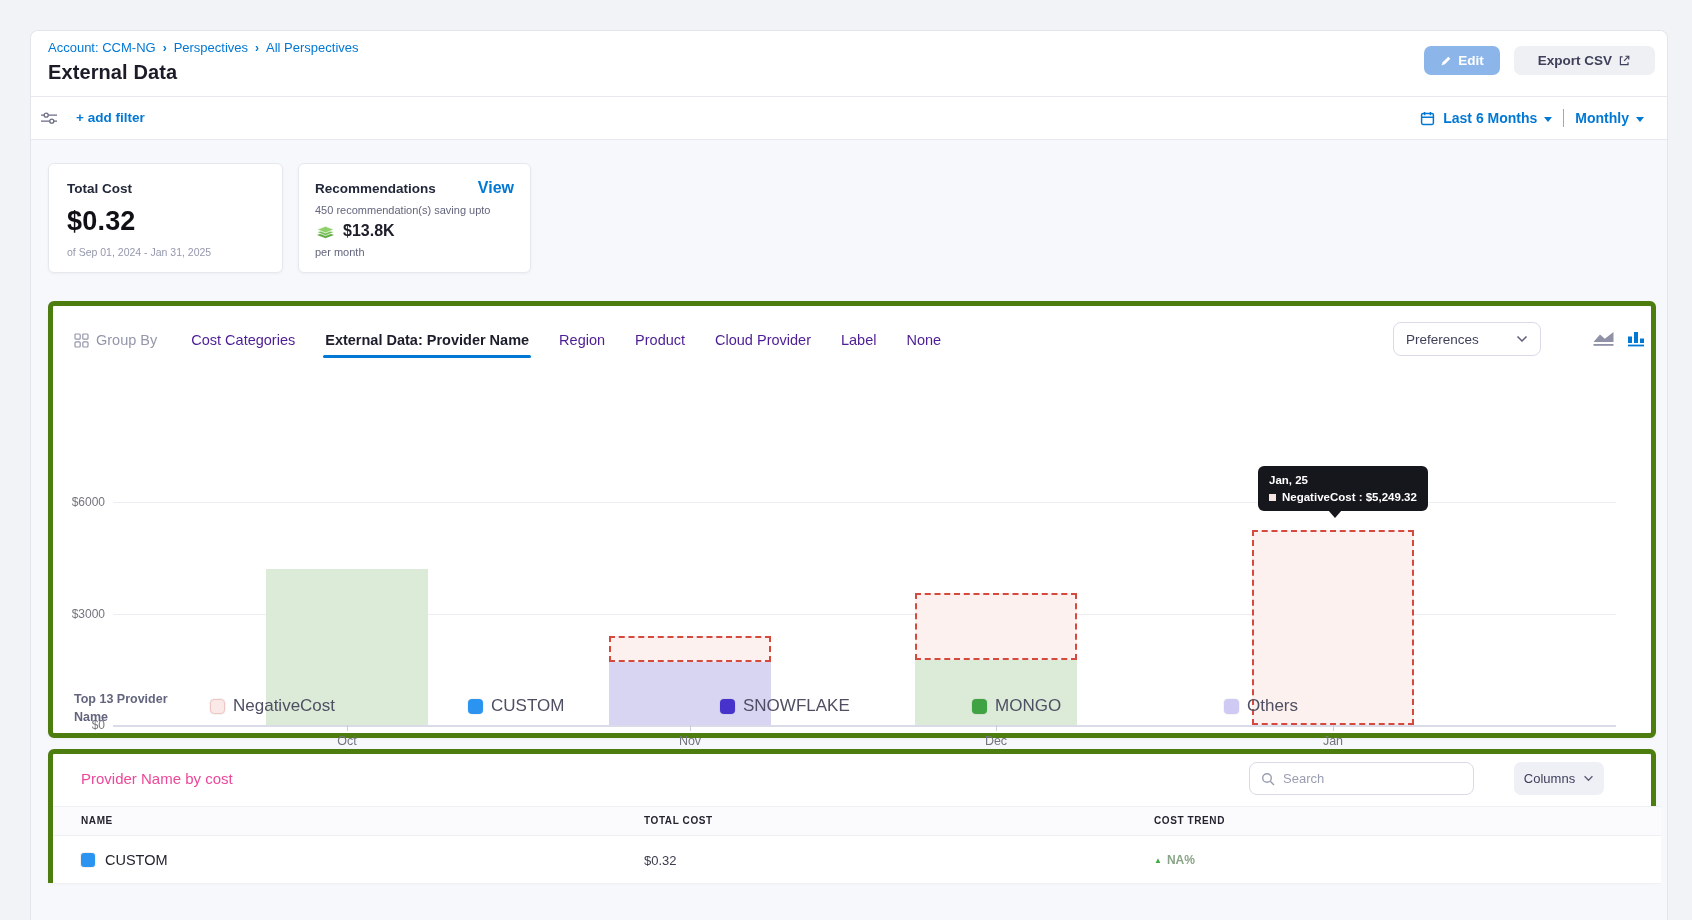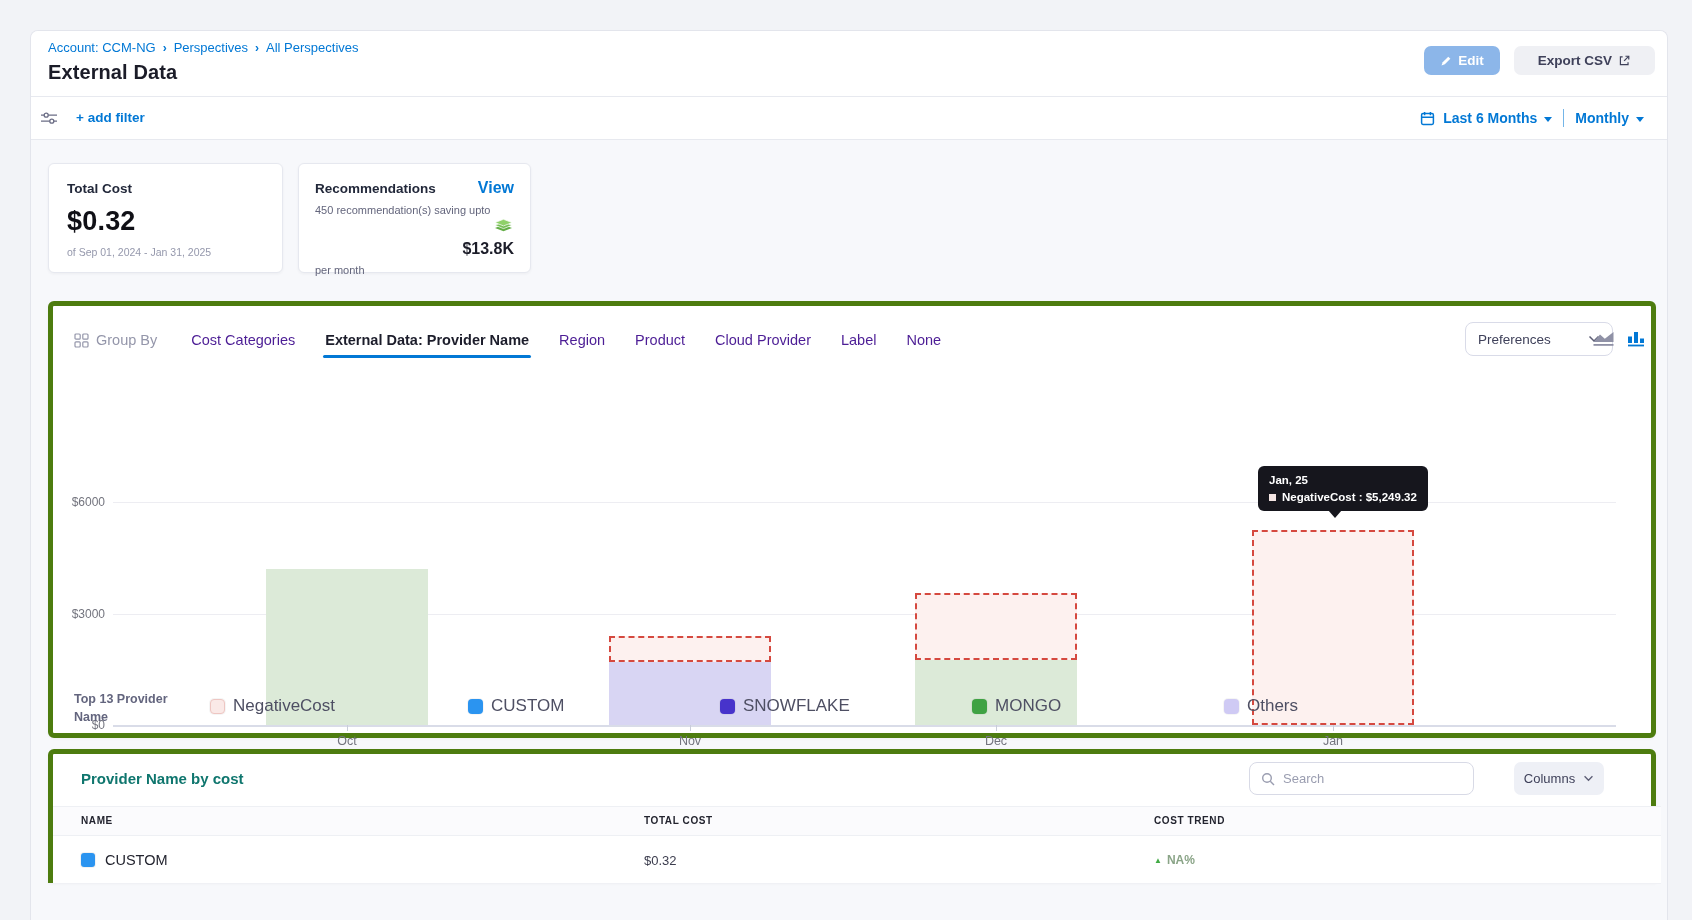--- a/index.html
+++ b/index.html
@@ -33,34 +33,34 @@
   .content { position:absolute; left:0; top:109px; width:100%; height:781px; }
   .card { position:absolute; background:#fff; border:1px solid #e6e8ef; border-radius:6px; box-shadow:0 1px 3px rgba(40,41,61,.05); }
   .card-total { left:17px; top:23px; width:235px; height:110px; padding:17px 18px; }
   .card-rec   { left:267px; top:23px; width:233px; height:110px; padding:15px 16px; }
   .card-title { font-size:13.5px; font-weight:700; color:#22283a; }
   .card-value { font-size:27px; font-weight:800; color:#101016; margin-top:10px; letter-spacing:.2px; }
   .card-period { font-size:10.5px; color:#9598ac; margin-top:9px; }
   .rec-head { display:flex; justify-content:space-between; align-items:center; }
   .view-link { font-size:16px; font-weight:600; color:#0278d5; cursor:pointer; }
   .rec-sub { font-size:11px; color:#63657c; margin-top:7px; }
-  .rec-amount-row { display:flex; align-items:flex-end; gap:7px; margin-top:0;flex-direction:column; }
+  .rec-amount-row { display:flex; align-items:center; gap:7px; margin-top:6px; }
   .rec-amount { font-size:16px; font-weight:700; color:#1c1d29; }
   .rec-per { font-size:11px; color:#63657c; margin-top:6px; }
 
   
   .panel { position:absolute; background:#fff; border:5px solid #4d7c0f; border-radius:6px; box-shadow:0 1px 3px rgba(40,41,61,.04); }
   .chart-panel { left:17px; top:161px; width:1608px; height:437px; }
   .gb-row { position:absolute; left:21px; top:16px; height:36px; display:flex; align-items:center; }
   .gb-label { display:flex; align-items:center; gap:7px; color:#9496aa; font-size:14.5px; font-weight:500; margin-right:34px; }
   .tabs { display:flex; align-items:center; gap:30px; }
   .tab { position:relative; font-size:14.5px; font-weight:500; color:#4c1d95; cursor:pointer; white-space:nowrap; }
   .tab.active { color:#1c1d2b; font-weight:700; }
   .tab.active::after { content:""; position:absolute; left:-2px; right:-2px; bottom:-10px; height:3px; background:#0278d5; border-radius:2px; }
-  .prefs { position:absolute; left:1412px; top:16px; width:148px; height:34px; border:1px solid #d9dbe8; border-radius:8px; background:#fff;
+  .prefs { position:absolute; left:1340px; top:16px; width:148px; height:34px; border:1px solid #d9dbe8; border-radius:8px; background:#fff;
            display:flex; align-items:center; justify-content:space-between; padding:0 12px; font-size:13.5px; color:#3f415a; cursor:pointer; }
   .chart-type-icons { position:absolute; left:1539px; top:23px; display:flex; gap:12px; align-items:center; }
   .cticon { cursor:pointer; }
 
   .chart-area { position:absolute; left:0; top:70px; width:1608px; height:310px; }
   .gridline { position:absolute; left:60px; width:1503px; height:1px; background:#ededf2; }
   .gridline.baseline { background:#d9dce8; height:1.5px; }
   .ylab { position:absolute; left:0; width:52px; text-align:right; font-size:12px; color:#73747e; }
   .x-label { position:absolute; width:80px; text-align:center; font-size:12.5px; color:#73747e; }
   .x-tick { position:absolute; width:1px; height:6px; background:#c9cdd9; }
@@ -74,21 +74,21 @@
   .tt-arrow { position:absolute; left:70px; bottom:-7px; width:0; height:0; border-left:7px solid transparent; border-right:7px solid transparent; border-top:8px solid #16161d; }
 
   .legend-title { position:absolute; left:21px; top:384px; width:112px; font-size:12.5px; font-weight:600; color:#63657e; line-height:1.45; }
   .legend-items { position:absolute; left:0; top:390px; width:1608px; height:28px; }
   .legend-item { position:absolute; display:flex; align-items:center; gap:8px; cursor:pointer; }
   .swatch { width:15px; height:15px; border-radius:4px; box-shadow:0 0 0 1px rgba(0,0,0,.04); }
   .legend-label { font-size:17px; color:#4e4f63; }
 
   
   .table-panel { left:17px; top:609px; width:1608px; height:134px; border-radius:6px 6px 0 0; }
-  .table-title { position:absolute; left:28px; top:16px; font-size:15px; font-weight:700; color:#0f766e; }
+  .table-title { position:absolute; left:28px; top:16px; font-size:15px; font-weight:400; color:#ec4899; }
   .search-box { position:absolute; left:1196px; top:8px; width:225px; height:33px; border:1px solid #d8dae6; border-radius:8px; background:#fff;
                 display:flex; align-items:center; gap:8px; padding:0 11px; }
   .search-box input { border:none; outline:none; flex:1; font-size:13px; color:#3f415a; font-family:inherit; background:transparent; }
   .search-box input::placeholder { color:#9a9db0; }
   .columns-btn { position:absolute; left:1461px; top:8px; width:90px; height:33px; background:#eef0f6; border-radius:7px;
                  display:flex; align-items:center; justify-content:center; gap:8px; font-size:13px; color:#3f415a; cursor:pointer; }
   .thead { position:absolute; left:0; top:52px; width:1608px; height:30px; background:#fbfbfd; border-top:1px solid #eef0f4; border-bottom:1px solid #eef0f4; }
   .th { position:absolute; top:8px; font-size:10px; font-weight:700; letter-spacing:.6px; color:#23242f;text-align:right; }
   .tbody { position:absolute; left:0; top:82px; width:1608px; }
   .trow { position:relative; width:100%; height:48px; background:#fff; border-bottom:1px solid #f0f1f5; cursor:pointer; }

